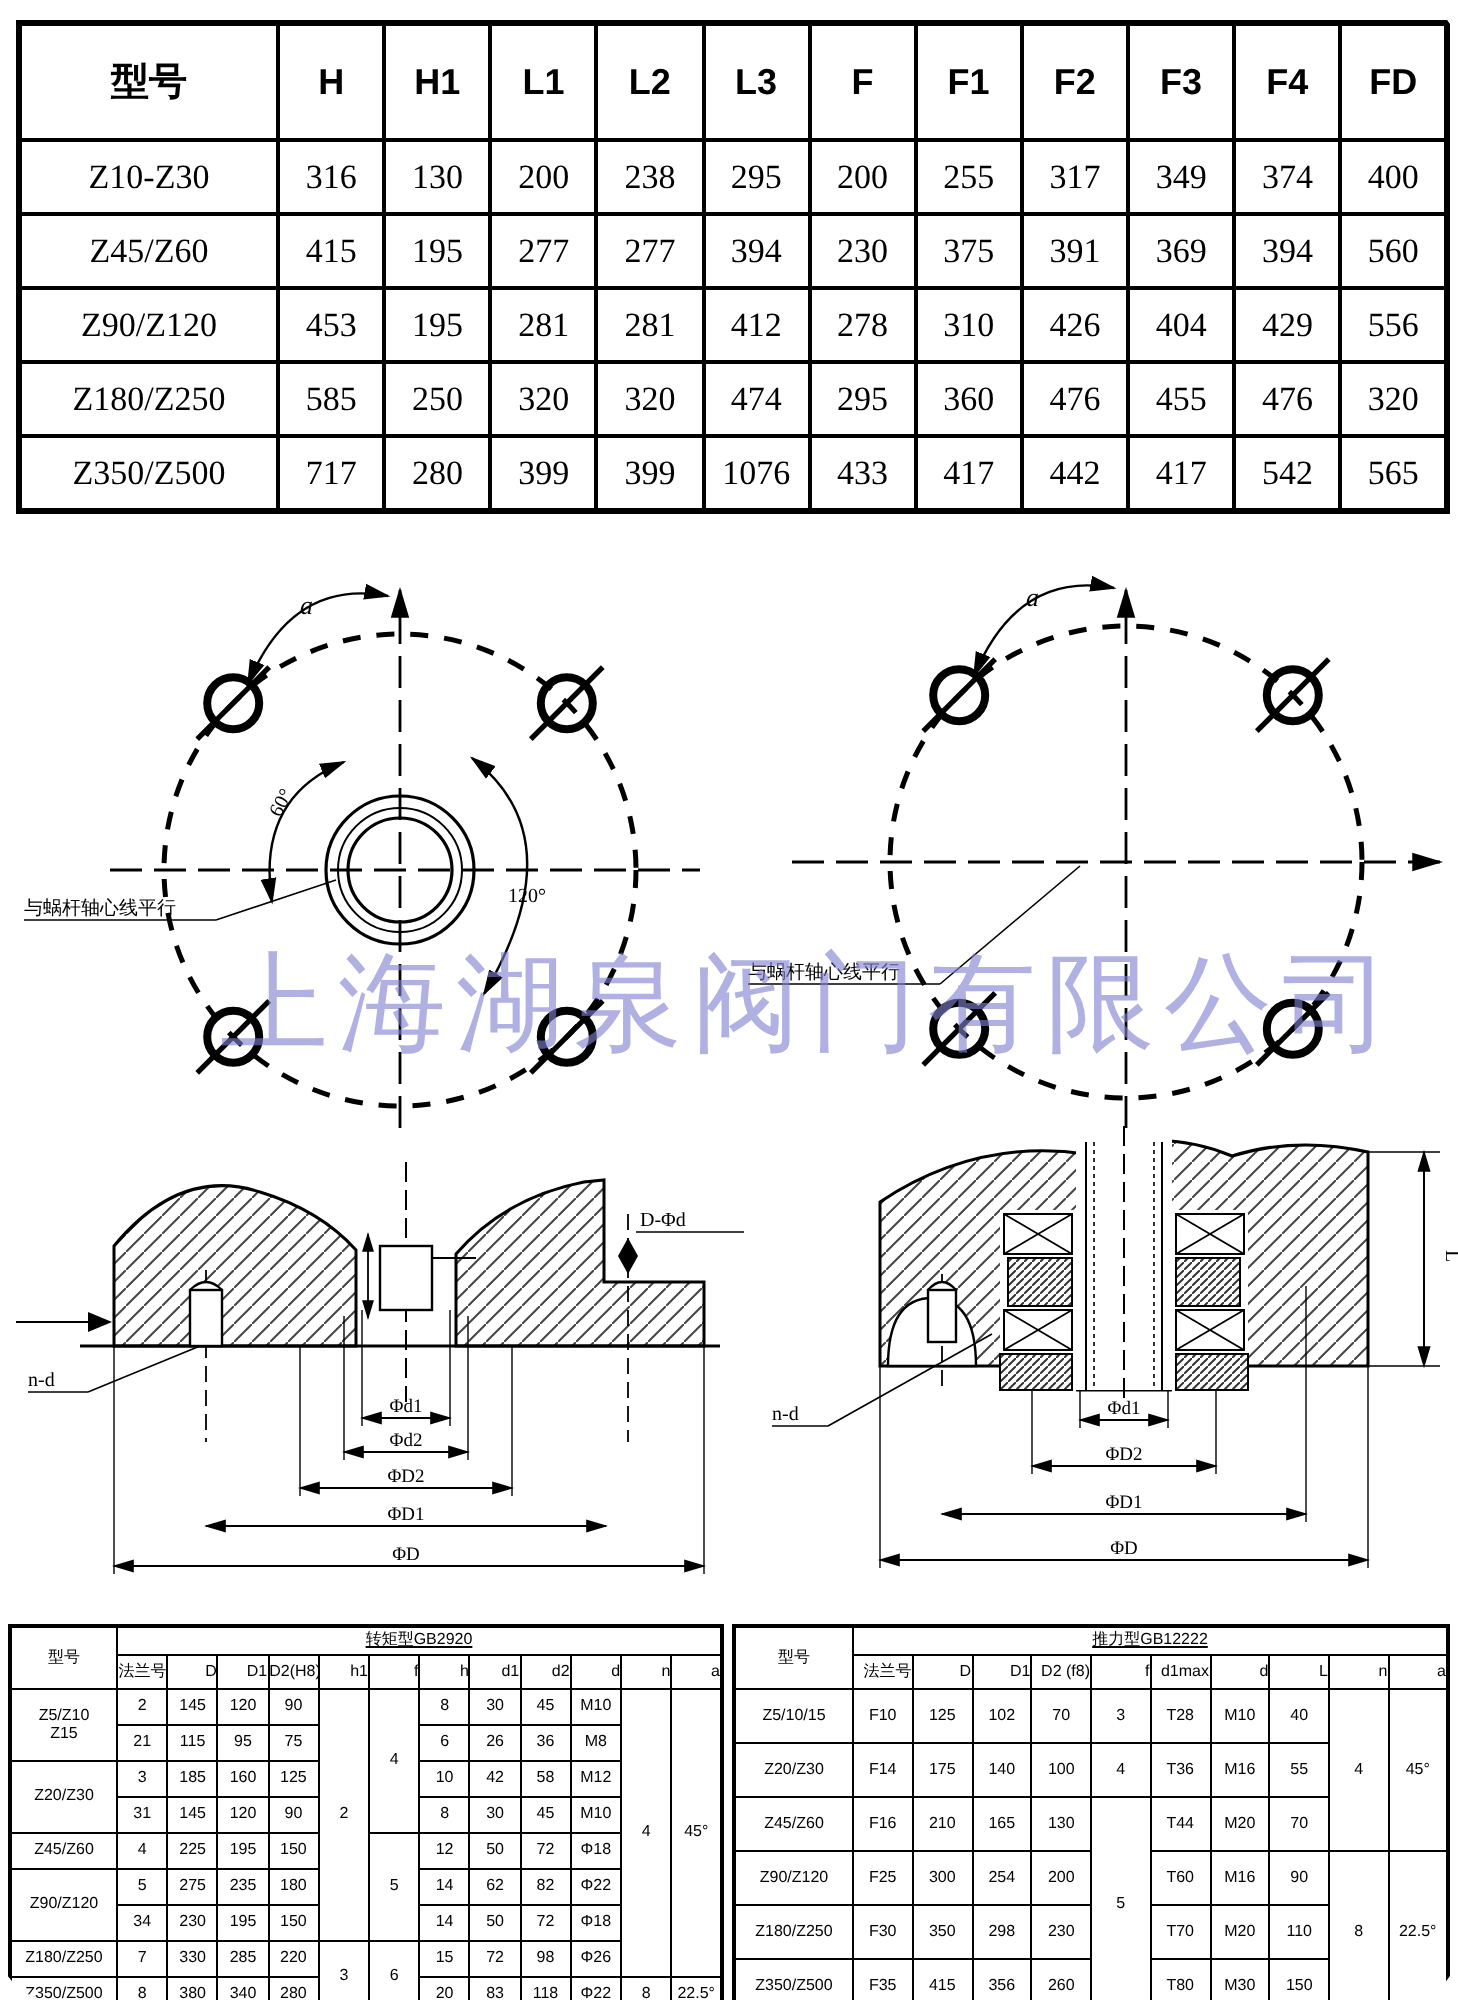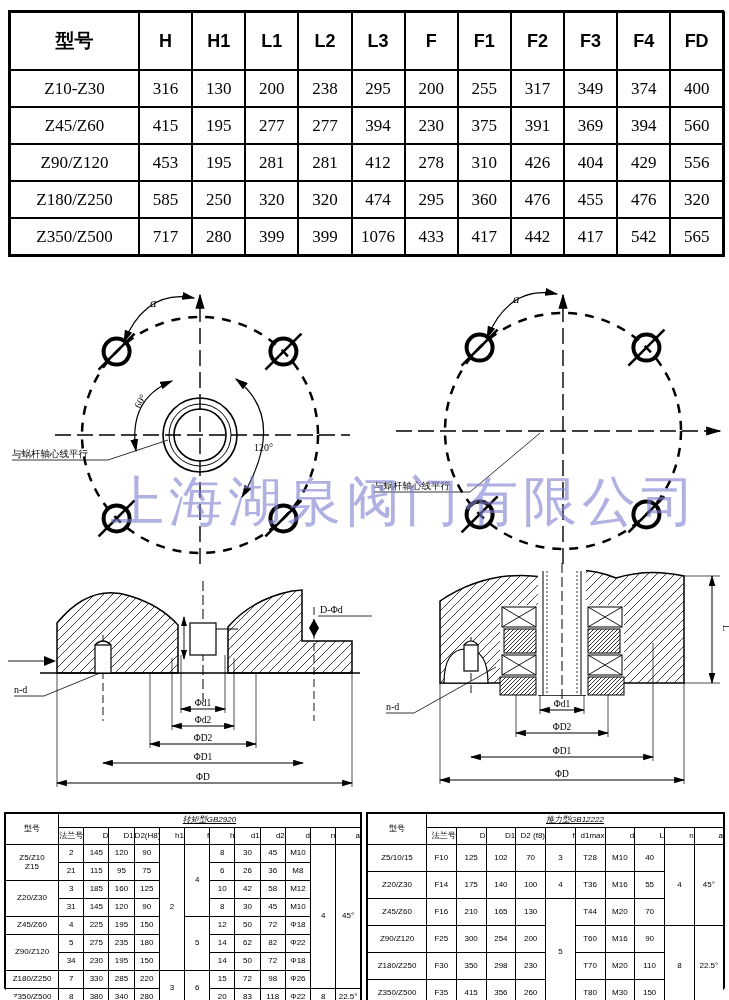--- a/index.html
+++ b/index.html
@@ -15,21 +15,21 @@
   
   .t-small{position:absolute;top:812px;border:2px solid #000;font-size:8px;line-height:1.1;}
   .t-small td,.t-small th{border:1px solid #000;text-align:center;vertical-align:middle;padding:0;overflow:hidden;font-weight:normal;}
   #tq{left:4px;width:358px;}
   #th{left:366px;width:359px;}
   #tq tr.dr td{height:17px;}
   #th tr.dr td{height:26px;}
   tr.gh td{height:13px;}
   tr.ch td{height:16px;text-align:right;}
   .model{white-space:pre-line;}
-  .u{text-decoration:underline;font-style:italic;}
+  .u{text-decoration:underline;}
   
   .wm{position:absolute;left:110px;top:466px;z-index:6;font-size:54px;letter-spacing:5px;
       color:rgba(127,127,210,0.62);font-family:Liberation Mono, monospace;white-space:nowrap;pointer-events:none;text-align:right;}
   
   svg{position:absolute;}
   #svgCL{left:0;top:283px;}
   #svgCR{left:368px;top:283px;}
   #svgSL{left:0;top:563px;}
   #svgSR{left:380px;top:563px;}
   svg text{font-family:"Liberation Serif",serif;fill:#000;}

